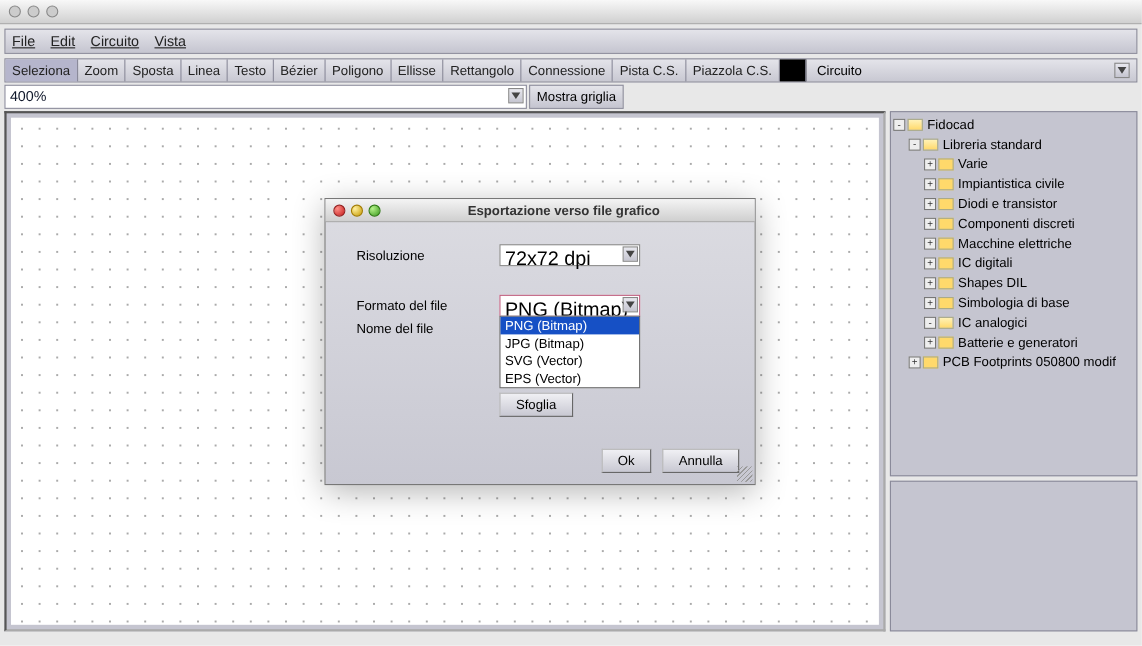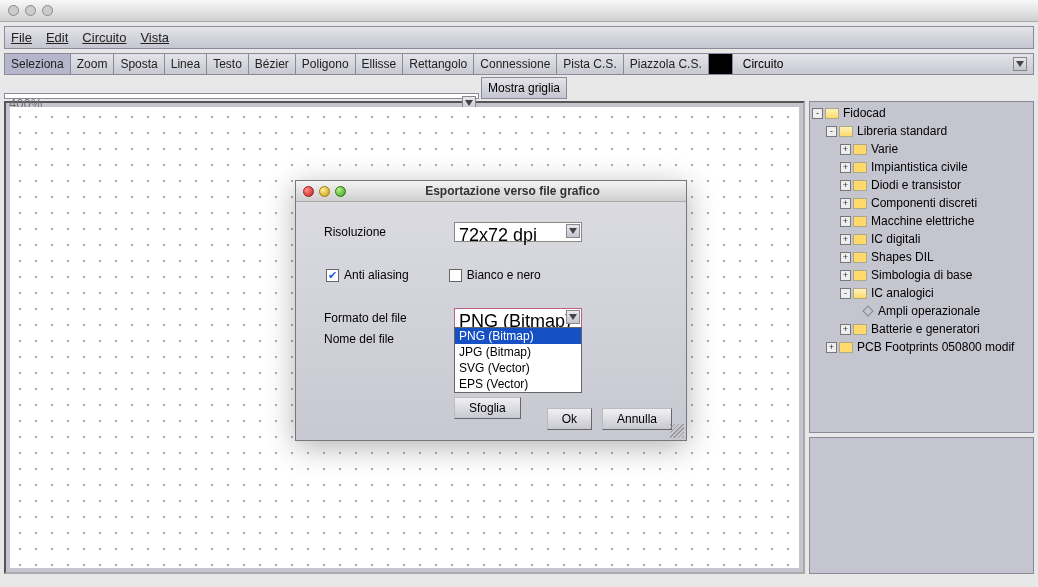--- a/index.html
+++ b/index.html
@@ -19,21 +19,21 @@
   .toolbar { height: 22px; display: flex; margin: 0 4px 2px 4px; border: 1px solid #8a8a9a; background: linear-gradient(#e4e4ea, #c8c8d2); }
   .tool-btn { border-right: 1px solid #8a8a9a; padding: 2px 6px; font-size: 12px; display: flex; align-items: center; color: #222; cursor: pointer; white-space: nowrap; }
   .tool-btn.active { background: #b5b5cc; }
   .swatch { width: 24px; background: #000; }
   .circuit-dd { flex: 1; display: flex; align-items: center; padding: 0 10px; font-size: 12px; position: relative; }
   .dd-arrow { position: absolute; right: 6px; width: 14px; height: 14px; background: linear-gradient(#e8e8ef,#c5c5d0); border: 1px solid #888; display:flex; align-items:center; justify-content:center; }
   .dd-arrow::after { content:''; border-left:4px solid transparent; border-right:4px solid transparent; border-top:6px solid #444; }
   
   
   .toolbar2 { height: 22px; display: flex; margin: 0 4px 2px 4px; }
-  .zoom-field { width: 475px; background: #fff; border: 1px solid #8a8a9a; font-size: 13px; padding: 2px 4px; color: #737373; position: relative; margin-top: 16px; }
+  .zoom-field { width: 475px; background: #fff; border: 1px solid #8a8a9a; font-size: 13px; padding: 2px 4px; color: #0f172a; position: relative; }
   .btn2 { border: 1px solid #8a8a9a; background: linear-gradient(#e4e4ea,#c5c5d0); font-size: 12px; padding: 2px 6px; margin-left: 2px; display: flex; align-items: center; cursor: pointer; }
   
   
   .main-area { display: flex; height: 473px; margin: 0 4px; }
   .canvas-holder { flex: 1; border: 2px inset #aaa; background: #c5c5d0; padding: 4px; }
   .canvas { width: 100%; height: 100%; background: #fff; background-image: radial-gradient(circle, #aaa 1px, transparent 1px); background-size: 16px 16px; background-position: 2px 2px; position: relative; }
   
   .right-panel { width: 225px; display: flex; flex-direction: column; margin-left: 4px; }
   .tree-panel { height: 332px; border: 1px solid #8a8a9a; background: #c5c5d0; overflow: auto; }
   .tree { font-size: 12px; color: #000; padding: 2px; }
@@ -185,25 +185,20 @@
             <span class="folder"></span>
             <span>Simbologia di base</span>
           </div>
         <div class="tree-row">
             <span class="indent" style="width:28px"></span>
             <span class="toggle">-</span>
             <span class="folder open"></span>
             <span>IC analogici</span>
           </div>
         <div class="tree-row">
-            <span class="indent" style="width:48px"></span>
-            <span class="leaf-icon"></span>
-            <span>Ampli operazionale</span>
-          </div>
-        <div class="tree-row">
             <span class="indent" style="width:28px"></span>
             <span class="toggle">+</span>
             <span class="folder"></span>
             <span>Batterie e generatori</span>
           </div>
         <div class="tree-row">
             <span class="indent" style="width:14px"></span>
             <span class="toggle">+</span>
             <span class="folder"></span>
             <span>PCB Footprints 050800 modif</span>
@@ -223,30 +218,20 @@
     </div>
     <div class="dlg-title">Esportazione verso file grafico</div>
   </div>
   <div class="dlg-body">
     <div class="row">
       <span class="lbl">Risoluzione</span>
       <div class="select">
         <span>72x72 dpi</span>
         <div class="dd-arrow"></div>
       </div>
-    </div>
-    <div class="chkrow">
-      <label class="chk">
-          <span class="chk-box checked"></span>
-          <span>Anti aliasing</span>
-        </label>
-      <label class="chk">
-          <span class="chk-box"></span>
-          <span>Bianco e nero</span>
-        </label>
     </div>
     <div class="row" style="margin-bottom:2px;">
       <span class="lbl">Formato del file</span>
       <div style="position:relative;">
         <div class="select" style="border-color:#c06080;">
           <span>PNG (Bitmap)</span>
           <div class="dd-arrow"></div>
         </div>
         <div class="dd-list">
           <div class="dd-item sel">PNG (Bitmap)</div>

